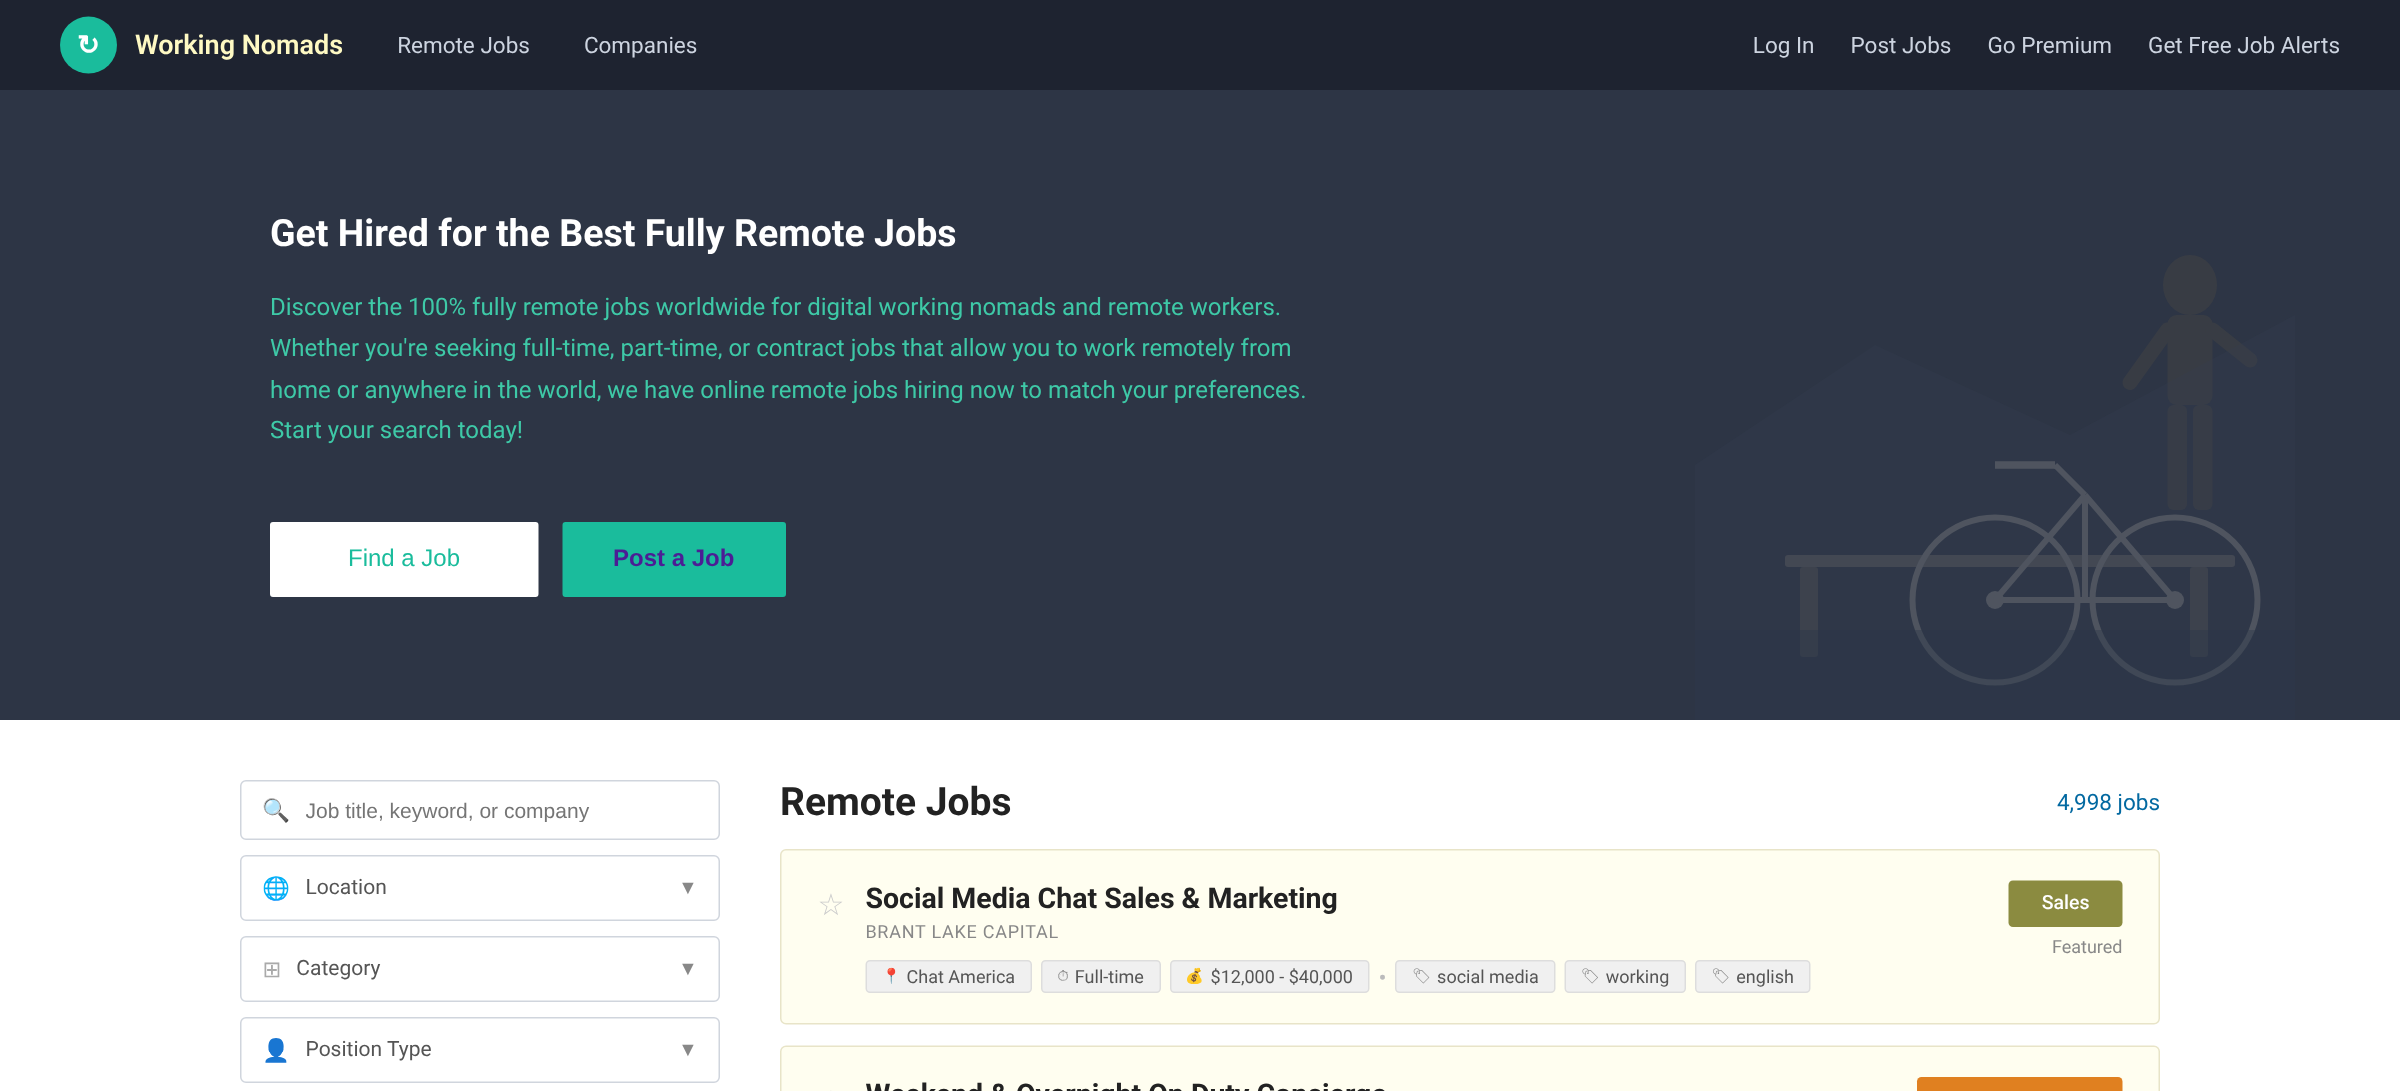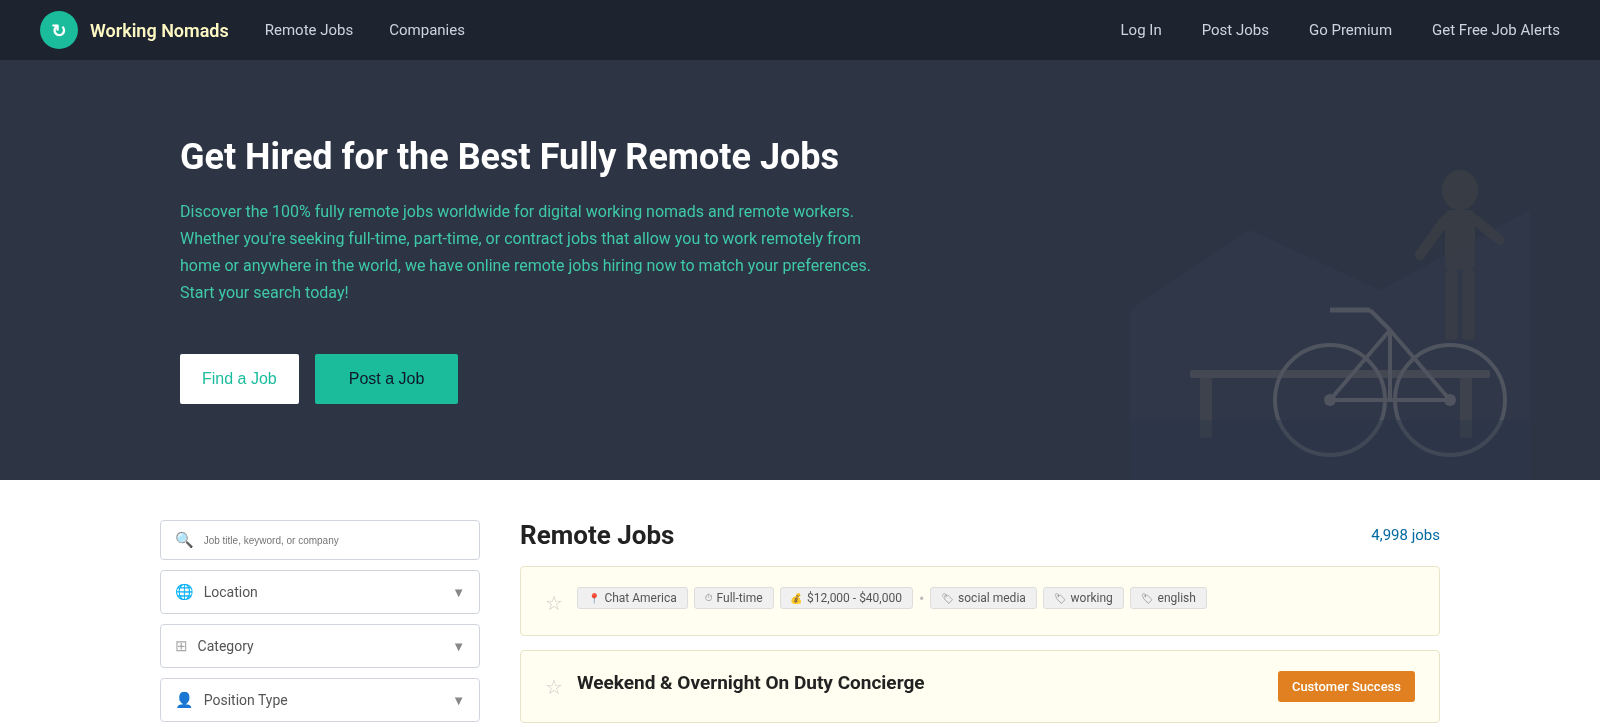--- a/index.html
+++ b/index.html
@@ -18,21 +18,21 @@
     .logo { display: flex; align-items: center; gap: 12px; }
     .logo-icon {
       width: 38px; height: 38px;
       background: #1abc9c;
       border-radius: 50%;
       display: flex; align-items: center; justify-content: center;
       color: white; font-size: 18px; font-weight: bold;
     }
     .logo-text { color: #fef9c3; font-size: 18px; font-weight: 600; }
     .nav-link { color: #cdd4e0; font-size: 15px; text-decoration: none; cursor: pointer; }
-    .navbar-right { display: flex; align-items: flex-start; gap: 40px; }
+    .navbar-right { display: flex; align-items: flex-start; gap: 24px; }
 
     
     .hero {
       background: linear-gradient(to right, rgba(20,25,40,0.92) 55%, rgba(20,25,40,0.5) 100%), #2a3040;
       min-height: 420px;
       display: flex;
       align-items: center;
       padding: 60px 180px;
       position: relative;
       overflow: hidden;
@@ -42,52 +42,52 @@
       background: #2d3545;
       z-index: 0;
     }
     .hero-silhouette {
       position: absolute; right: 60px; bottom: 0;
       width: 420px; height: 380px;
       z-index: 1;
       display: flex; align-items: flex-end; justify-content: center;
     }
     .hero-content { position: relative; z-index: 2; max-width: 700px; }
-    .hero h1 { color: white; font-size: 36px; font-weight: 700; margin-bottom: 20px; }
+    .hero h1 { color: white; font-size: 25px; font-weight: 700; margin-bottom: 20px; }
     .hero p { color: #3ec9a7; font-size: 16px; line-height: 1.7; margin-bottom: 48px; }
     .hero-buttons { display: flex; gap: 16px; }
     .btn-find {
       background: white; color: #1abc9c; border: 2px solid white;
-      padding: 14px 20px; font-size: 16px; font-weight: 500;
+      padding: 14px 50px; font-size: 16px; font-weight: 500;
       cursor: pointer; border-radius: 2px;
     }
     .btn-post {
-      background: #1abc9c; color: #0f172a; border: 2px solid #1abc9c;
-      padding: 14px 32px; font-size: 16px; font-weight: 400;
+      background: #1abc9c; color: #4c1d95; border: 2px solid #1abc9c;
+      padding: 14px 32px; font-size: 16px; font-weight: 700;
       cursor: pointer; border-radius: 2px;
     }
 
     
     .main-section {
       display: flex;
       padding: 40px 160px;
       gap: 40px;
       background: white;
     }
 
     
     .sidebar { width: 320px; flex-shrink: 0; }
     .filter-input-wrap {
       display: flex; align-items: center;
       border: 1px solid #d0d5dd; border-radius: 4px;
       padding: 10px 14px; margin-bottom: 10px;
       background: white;
     }
     .filter-input-wrap input {
-      border: none; outline: none; font-size: 10px; color: #4d7c0f; width: 100%;
+      border: none; outline: none; font-size: 14px; color: #4d7c0f; width: 100%;
     }
     .search-icon-inline { color: #aaa; margin-right: 10px; font-size: 15px; }
     .filter-dropdown {
       display: flex; align-items: center; justify-content: space-between;
       border: 1px solid #d0d5dd; border-radius: 4px;
       padding: 12px 14px; margin-bottom: 10px;
       background: white; cursor: pointer;
     }
     .filter-dropdown-left { display: flex; align-items: center; gap: 10px; color: #555; font-size: 14px; }
     .filter-icon { color: #aaa; font-size: 15px; }
@@ -233,20 +233,30 @@
 
   <main class="job-list">
     <div class="job-list-header">
       <h2 class="job-list-title">Remote Jobs</h2>
       <span class="job-count">4,998 jobs</span>
     </div>
 
     <div class="job-card">
       <span class="star">☆</span>
       <div class="job-card-content">
+        <div class="job-card-top">
+          <div>
+            <div class="job-title">Social Media Chat Sales &amp; Marketing</div>
+            <div class="job-company">BRANT LAKE CAPITAL</div>
+          </div>
+          <div class="badge-right">
+            <span class="badge-sales">Sales</span>
+            <span class="featured-label">Featured</span>
+          </div>
+        </div>
         <div class="job-tags">
           <span class="tag">
             <span class="tag-icon">📍</span>
             <span>Chat America</span>
           </span>
           <span class="tag">
             <span class="tag-icon">⏱</span>
             <span>Full-time</span>
           </span>
           <span class="tag">

